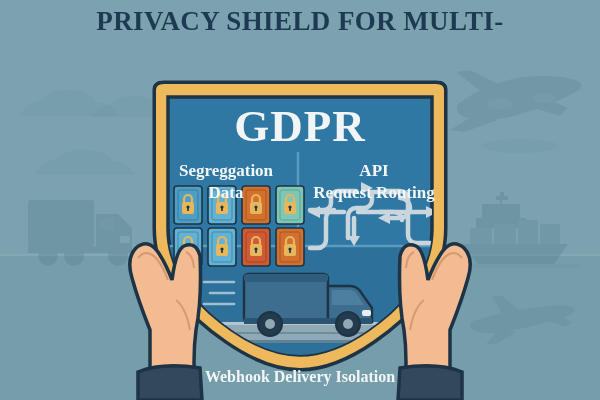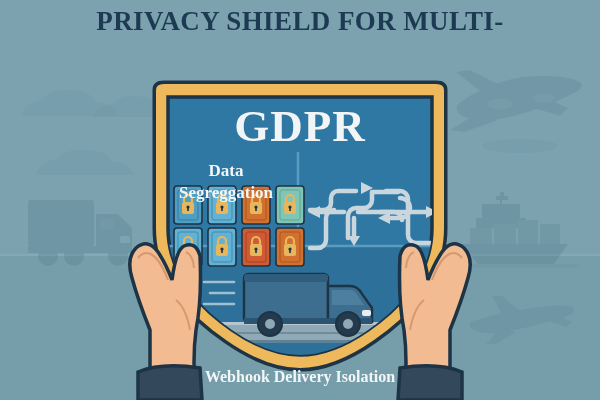--- a/index.html
+++ b/index.html
@@ -330,22 +330,26 @@
           <circle cx="122" cy="246" r="12" fill="#243b4e" stroke="#1d3346" stroke-width="2"></circle>
           <circle cx="122" cy="246" r="5" fill="#8fa9b6"></circle>
           <circle cx="200" cy="246" r="12" fill="#243b4e" stroke="#1d3346" stroke-width="2"></circle>
           <circle cx="200" cy="246" r="5" fill="#8fa9b6"></circle>
         </g>
       </g>
     </svg>
 
     <div class="sh-text" id="gdpr">GDPR</div>
     <div class="sh-text" id="lbl-left">
+      <div>Segreggation</div>
       <div>Data</div>
-      <div>Segreggation</div>
+    </div>
+    <div class="sh-text" id="lbl-right">
+      <div>API</div>
+      <div>Request Routing</div>
     </div>
     <div class="sh-text" id="lbl-bottom">Webhook Delivery Isolation</div>
   </div>
 
   <div id="hands">
     <svg width="600" height="400" viewBox="0 0 600 400">
 
       <g>
         <path d="M150 400 L150 330 Q138 300 132 278 Q126 258 136 248
                  Q148 238 158 252 Q166 264 172 280

